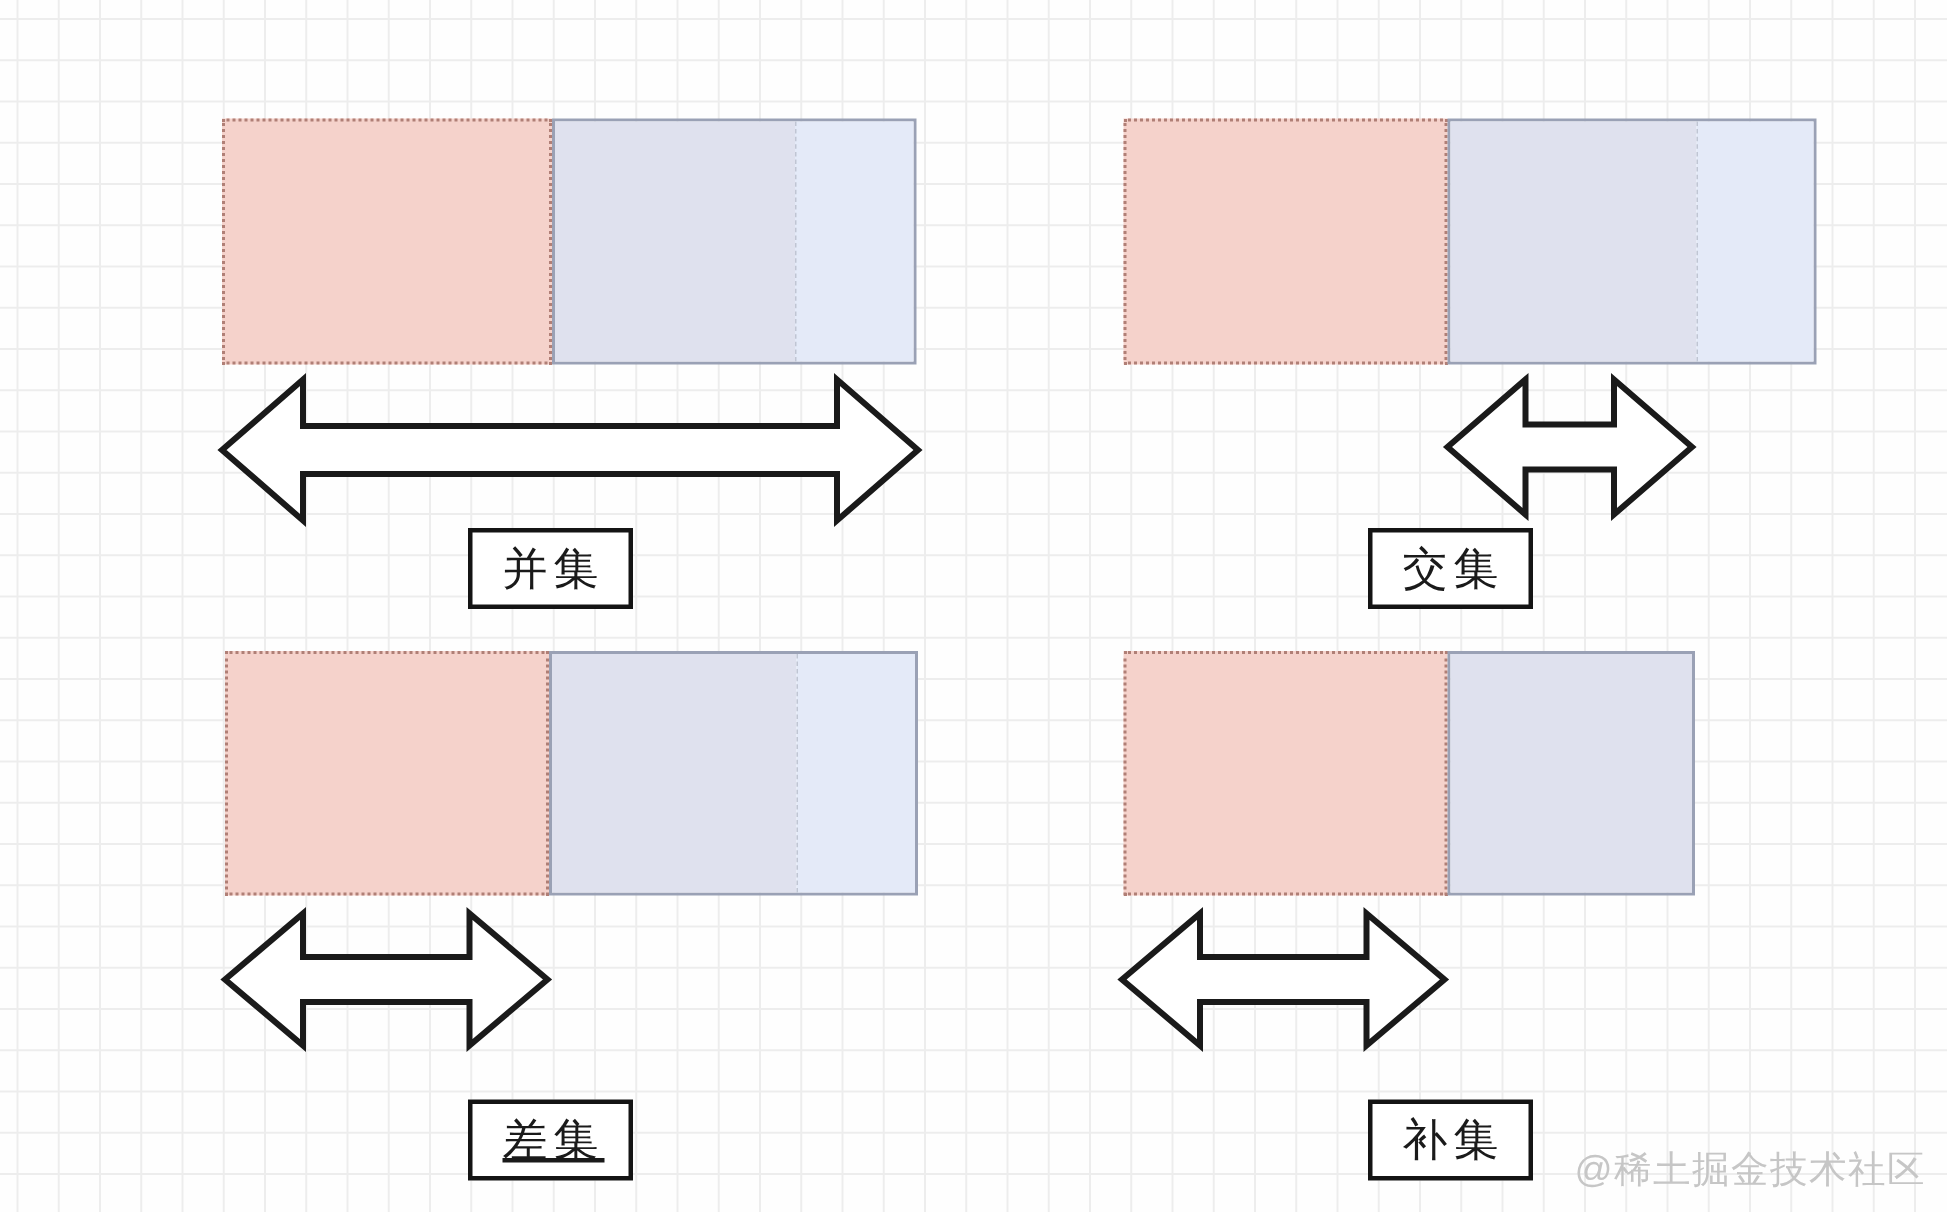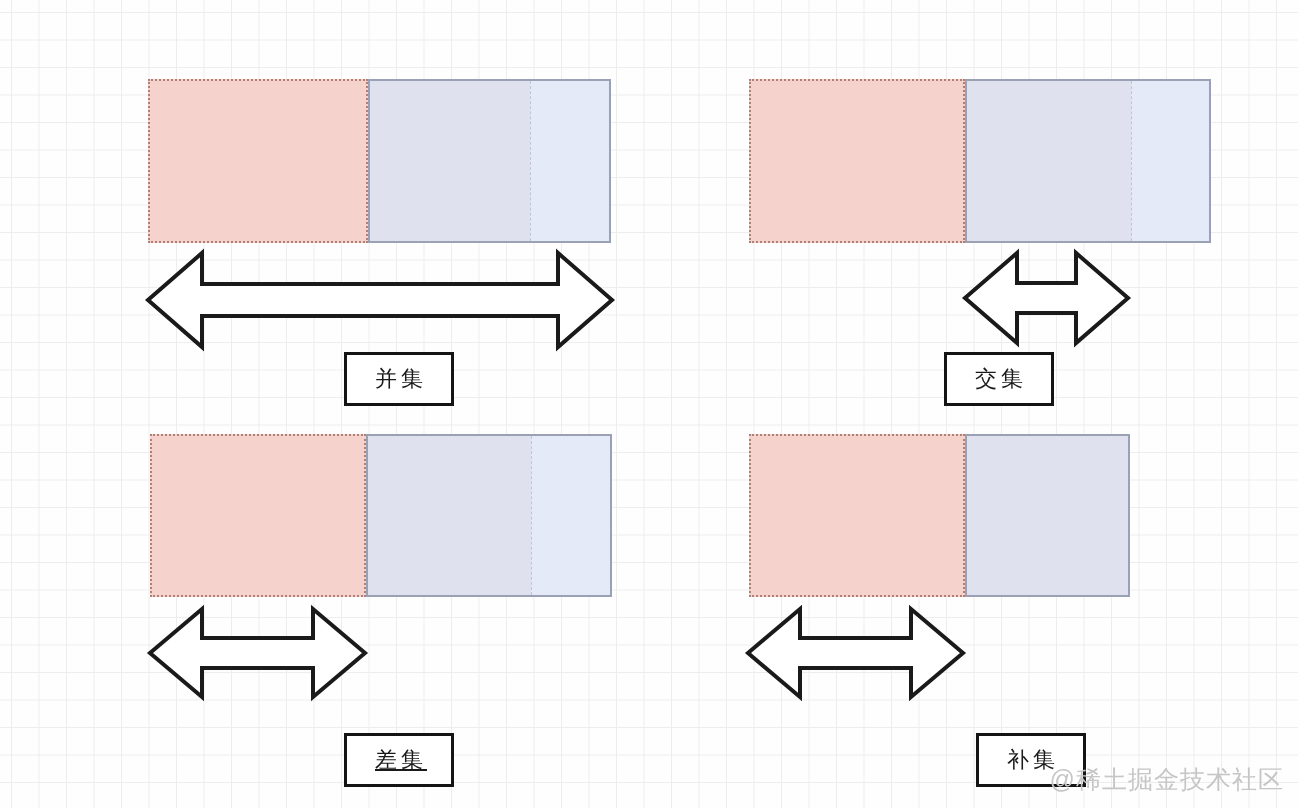--- a/index.html
+++ b/index.html
@@ -62,25 +62,24 @@
   .label-box {
     position: absolute;
     width: 110px;
     height: 54px;
     box-sizing: border-box;
     background: #ffffff;
     border: 3px solid var(--label-border, #141414);
     display: flex;
     align-items: center;
     justify-content: center;
-    font-size: 22px;
+    font-size: 30px;
     letter-spacing: 4px;
     padding-left: 4px; 
     color: #1a1a1a;
-    margin-left: 32px;
   }
 
   
   .watermark {
     position: absolute;
     top: 763px;
     right: 14px;
     font-size: 25px;
     color: var(--watermark-color, #c6c6c6);
     letter-spacing: 1px;
@@ -152,19 +151,19 @@
       <div class="seg-b-wrap">
         <div class="seg-overlap" style="flex:1; width:auto;"></div>
       </div>
     </div>
   </div>
 
   <svg class="arrow-svg" style="left:748px; top:609px;" width="215" height="88" viewBox="0 0 215 88">
     <polygon points="0,44 52,0 52,29 163,29 163,0 215,44 163,88 163,59 52,59 52,88"></polygon>
   </svg>
 
-  <div class="label-box" style="left:944px; top:733px;">
+  <div class="label-box" style="left:912px; top:733px;">
     <span>补集</span>
   </div>
 
   <div class="watermark">@稀土掘金技术社区</div>
 
 </div>
 
 </body></html>

